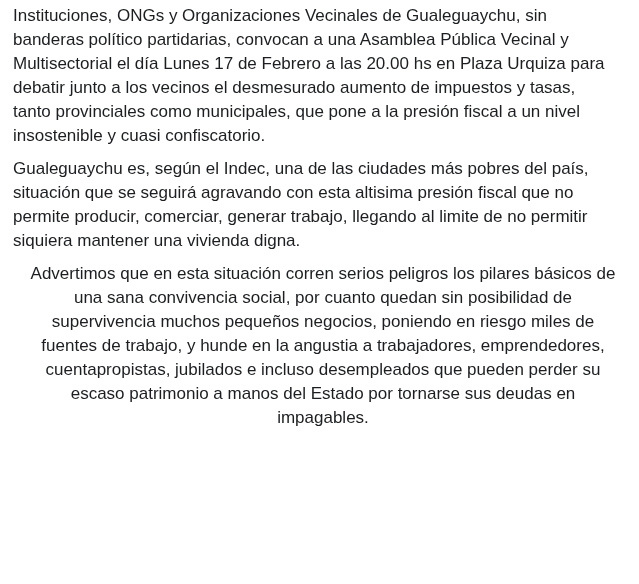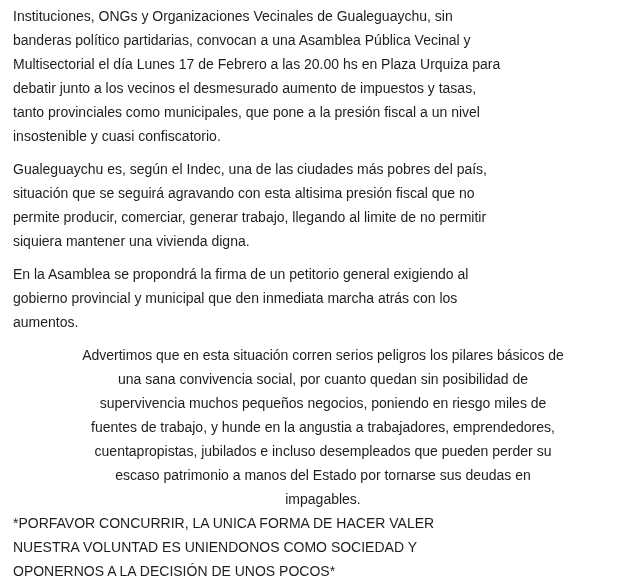--- a/index.html
+++ b/index.html
@@ -14,21 +14,21 @@
   body {
     width: 639px;
     height: 584px;
     background: var(--bg-color);
     overflow: hidden;
     font-family: "Liberation Sans", "DejaVu Sans", sans-serif;
   }
   .doc {
     padding: 4px 6px 0 13px;
     color: var(--text-color);
-    font-size: 14px;
+    font-size: 17px;
     line-height: 24px;
     letter-spacing: 0;
   }
   .para {
     margin: 0 0 9px 0;
     white-space: pre-line; 
   }
   
   .para.keep-with-next {
     margin-bottom: 0;
@@ -45,26 +45,20 @@
   <p class="para">Instituciones, ONGs y Organizaciones Vecinales de Gualeguaychu, sin
 banderas político partidarias, convocan a una Asamblea Pública Vecinal y
 Multisectorial el día Lunes 17 de Febrero a las 20.00 hs en Plaza Urquiza para
 debatir junto a los vecinos el desmesurado aumento de impuestos y tasas,
 tanto provinciales como municipales, que pone a la presión fiscal a un nivel
 insostenible y cuasi confiscatorio.</p>
   <p class="para">Gualeguaychu es, según el Indec, una de las ciudades más pobres del país,
 situación que se seguirá agravando con esta altisima presión fiscal que no
 permite producir, comerciar, generar trabajo, llegando al limite de no permitir
 siquiera mantener una vivienda digna.</p>
-  <p class="para">En la Asamblea se propondrá la firma de un petitorio general exigiendo al
-gobierno provincial y municipal que den inmediata marcha atrás con los
-aumentos.</p>
   <p class="para keep-with-next">Advertimos que en esta situación corren serios peligros los pilares básicos de
 una sana convivencia social, por cuanto quedan sin posibilidad de
 supervivencia muchos pequeños negocios, poniendo en riesgo miles de
 fuentes de trabajo, y hunde en la angustia a trabajadores, emprendedores,
 cuentapropistas, jubilados e incluso desempleados que pueden perder su
 escaso patrimonio a manos del Estado por tornarse sus deudas en
 impagables.</p>
-  <p class="para no-gap">*PORFAVOR CONCURRIR, LA UNICA FORMA DE HACER VALER
-NUESTRA VOLUNTAD ES UNIENDONOS COMO SOCIEDAD Y
-OPONERNOS A LA DECISIÓN DE UNOS POCOS*</p>
 </main>
 
 </body></html>

